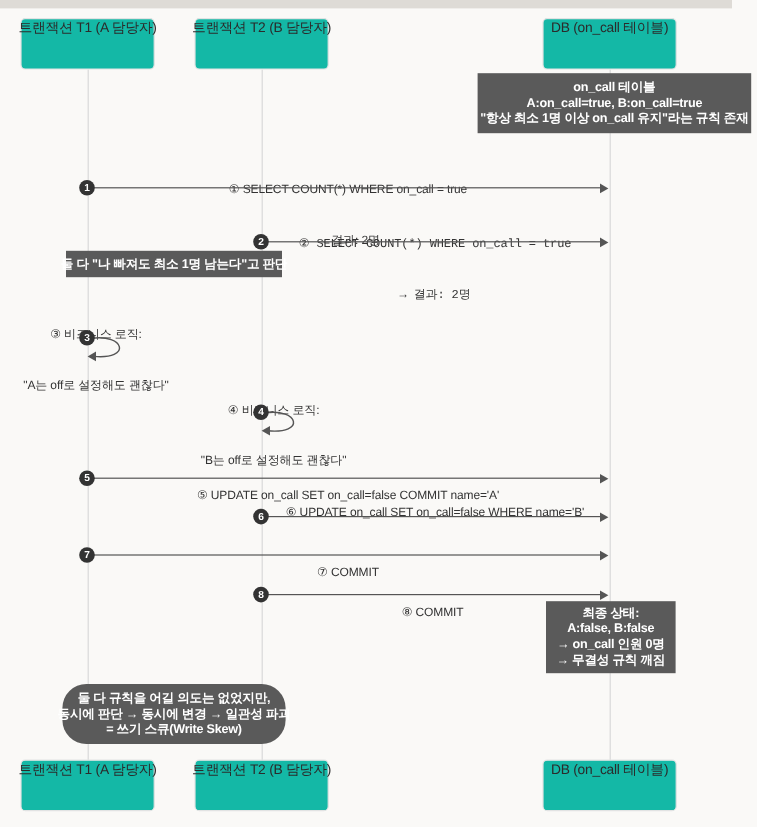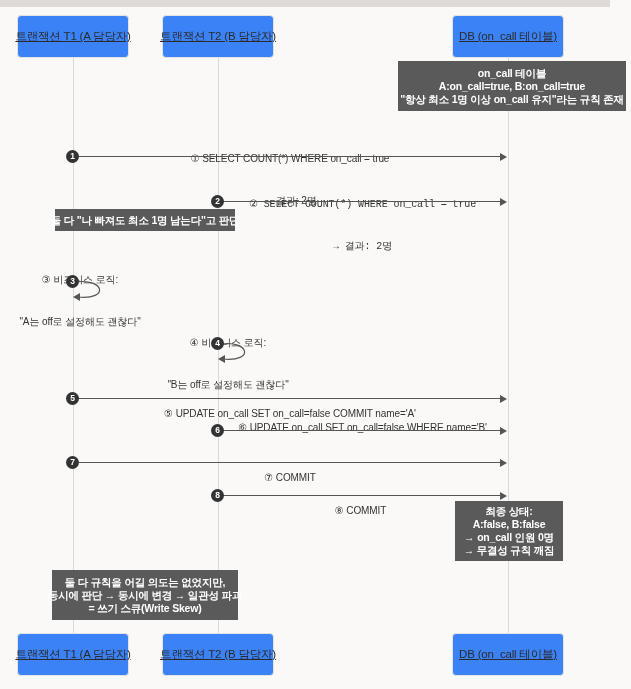--- a/index.html
+++ b/index.html
@@ -13,30 +13,29 @@
   #diagram{position:absolute;inset:0;width:631px;height:689px;}
 
   .topbar{
     position:absolute;left:0;top:0;width:610px;height:7px;
     background:#dedbd6;
   }
 
   
   .participant{
     position:absolute;
-    background:#3b82f6;
+    background:#14b8a6;
     border:1px solid #e2e3e3;
     border-radius:4px;
     box-sizing:border-box;
-    display:flex;align-items:center;justify-content:center;
+    display:flex;align-items:flex-start;justify-content:center;
     color:#2b2b2b;
     font-size:11.5px;
     letter-spacing:-0.2px;
     white-space:nowrap;
-    text-decoration:underline;
   }
 
   
   .lifeline{
     position:absolute;
     width:1px;
     background:#d9d9d9;
   }
 
   
@@ -207,21 +206,21 @@
     <span>8</span>
   </div>
 
   <div class="note" style="left:455px;top:501px;width:108px;height:60px;">
     <div>최종 상태:</div>
     <div>A:false, B:false</div>
     <div>→ on_call 인원 0명</div>
     <div>→ 무결성 규칙 깨짐</div>
   </div>
 
-  <div class="note" style="left:52px;top:570px;width:186px;height:50px;">
+  <div class="note" style="left:52px;top:570px;width:186px;height:50px;border-radius:20px;">
     <div>둘 다 규칙을 어길 의도는 없었지만,</div>
     <div>동시에 판단 → 동시에 변경 → 일관성 파괴</div>
     <div>= 쓰기 스큐(Write Skew)</div>
   </div>
 
   <div class="participant" style="left:17px;top:633px;width:112px;height:43px;">
     <span>트랜잭션 T1 (A 담당자)</span>
   </div>
   <div class="participant" style="left:162px;top:633px;width:112px;height:43px;">
     <span>트랜잭션 T2 (B 담당자)</span>

